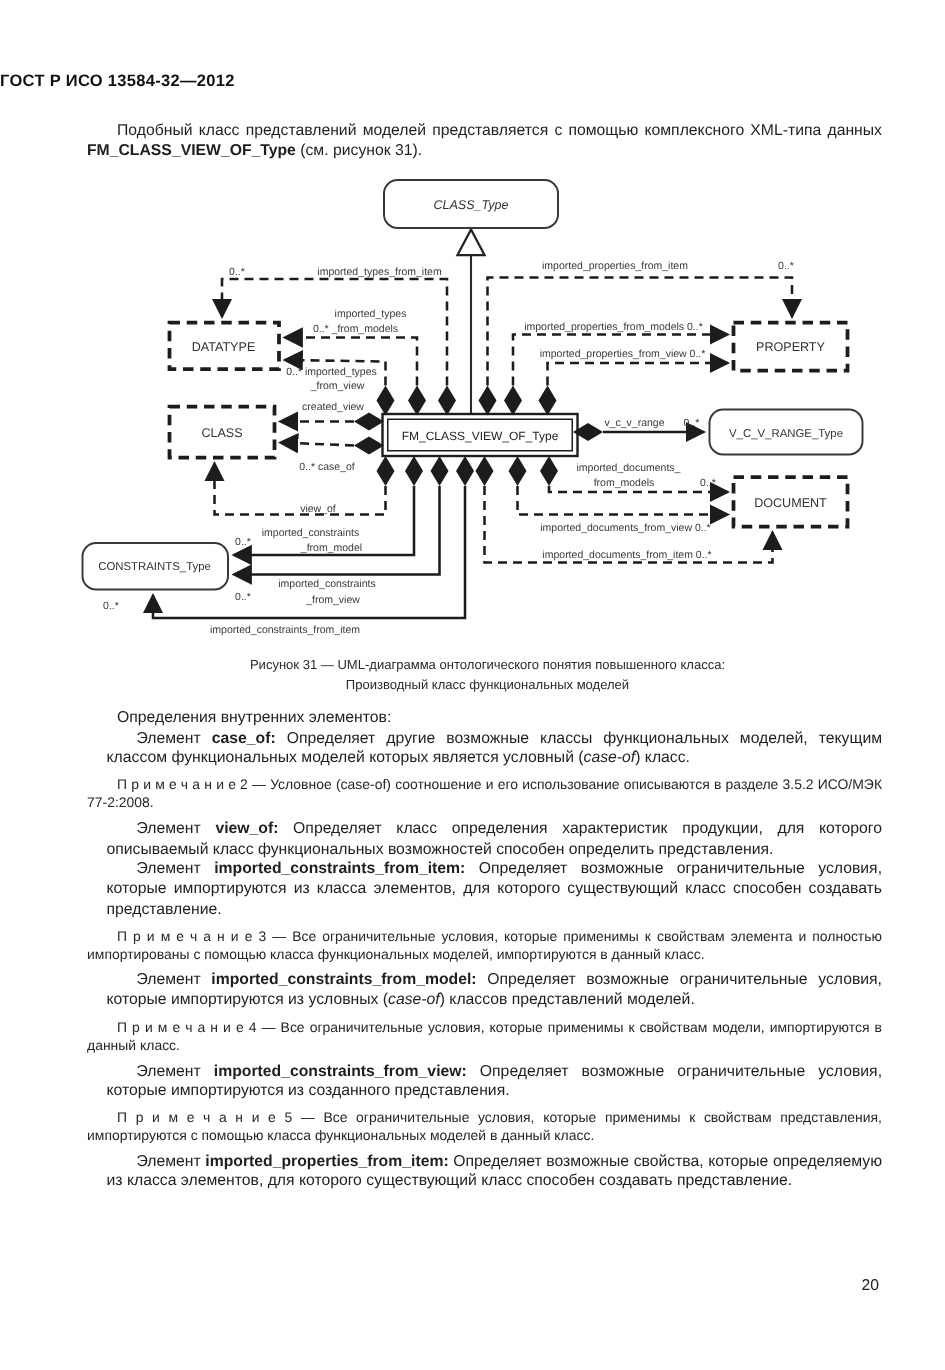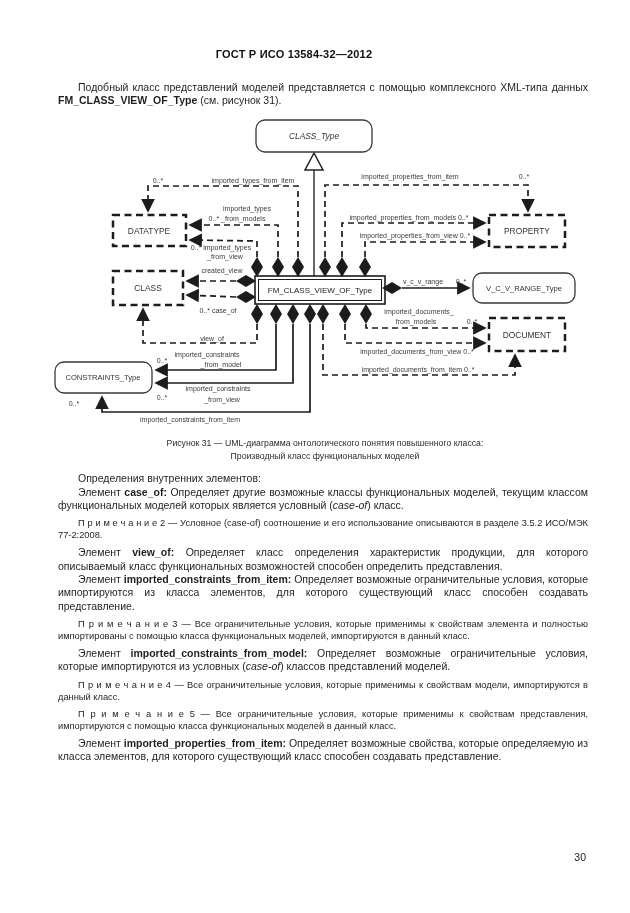--- a/index.html
+++ b/index.html
@@ -3,21 +3,21 @@
 <meta charset="utf-8">
 <style>
   * { margin:0; padding:0; box-sizing:border-box; }
   html,body { background:#ffffff; }
   body {
     width:630px; height:913px; position:relative;
     font-family:"Liberation Sans", sans-serif;
     color:#1f1f1f; overflow:hidden;
   }
   .doc-header {
-    margin:48px 42px 0 0; text-align:center;
+    margin:48px 42px 0 0; text-align:left;
     font-weight:bold; font-size:11px; letter-spacing:.2px; color:#111;
   }
   .intro {
     margin:21px 42px 0 58px; font-size:10.5px; line-height:13.3px;
     text-align:justify; text-indent:20px;
   }
   .intro b { font-weight:bold; }
   svg.diagram { display:block; margin-top:5px; }
   svg text {
     font-family:"Liberation Sans", sans-serif;
@@ -29,21 +29,21 @@
   .box-solid { fill:#fff; stroke:#383838; stroke-width:1.3; }
   .box-dashed { fill:#fff; stroke:#1c1c1c; stroke-width:2.5; stroke-dasharray:7 4.5; }
   .fm-inner { fill:none; stroke:#1c1c1c; stroke-width:1; }
   .ln-dash { fill:none; stroke:#1c1c1c; stroke-width:1.7; stroke-dasharray:6 4; }
   .ln-solid { fill:none; stroke:#1c1c1c; stroke-width:1.7; }
   .ln-thin  { fill:none; stroke:#2a2a2a; stroke-width:1.4; }
   .dia { fill:#1c1c1c; }
   .caption { text-align:center; font-size:8.7px; line-height:13px; color:#2b2b2b; margin-top:2px;padding-left:20px; }
   .defs { margin:9px 42px 0 58px; font-size:10.5px; line-height:13.3px; }
   .defs .heading { padding-left:20px; margin-bottom:1px; }
-  .defs p.para { text-align:justify; text-indent:20px; }
+  .defs p.para { text-align:justify; text-indent:20px;margin-left:13px; }
   .defs p.note { font-size:9.3px; line-height:12px; margin:5px 0; text-align:justify; text-indent:20px; color:#262626; }
   .defs b { font-weight:bold; }
   .defs i, .intro i { font-style:italic; }
   .pagenum { position:absolute; right:44px; bottom:50px; font-size:10.5px; color:#222; }
 </style>
 </head>
 <body>
 
 <div class="doc-header">ГОСТ Р ИСО 13584-32—2012</div>
 
@@ -159,18 +159,19 @@
 <div class="defs">
   <div class="heading">Определения внутренних элементов:</div>
   <div>
       <p class="para"><span>Элемент </span><b>case_of:</b><span> Определяет другие возможные классы функциональных моделей, текущим классом функциональных моделей которых является условный (</span><i>case-of</i><span>) класс.</span></p>
       <p class="note"><span>П р и м е ч а н и е  2 — Условное (case-of) соотношение и его использование описываются в разделе 3.5.2 ИСО/МЭК 77-2:2008.</span></p>
       <p class="para"><span>Элемент </span><b>view_of:</b><span> Определяет класс определения характеристик продукции, для которого описываемый класс функциональных возможностей способен определить представления.</span></p>
       <p class="para"><span>Элемент </span><b>imported_constraints_from_item:</b><span> Определяет возможные ограничительные условия, которые импортируются из класса элементов, для которого существующий класс способен создавать представление.</span></p>
       <p class="note"><span>П р и м е ч а н и е  3 — Все ограничительные условия, которые применимы к свойствам элемента и полностью импортированы с помощью класса функциональных моделей, импортируются в данный класс.</span></p>
       <p class="para"><span>Элемент </span><b>imported_constraints_from_model:</b><span> Определяет возможные ограничительные условия, которые импортируются из условных (</span><i>case-of</i><span>) классов представлений моделей.</span></p>
       <p class="note"><span>П р и м е ч а н и е  4 — Все ограничительные условия, которые применимы к свойствам модели, импортируются в данный класс.</span></p>
+      <p class="para"><span>Элемент </span><b>imported_constraints_from_view:</b><span> Определяет возможные ограничительные условия, которые импортируются из созданного представления.</span></p>
       <p class="note"><span>П р и м е ч а н и е  5 — Все ограничительные условия, которые применимы к свойствам представления, импортируются с помощью класса функциональных моделей в данный класс.</span></p>
       <p class="para"><span>Элемент </span><b>imported_properties_from_item:</b><span> Определяет возможные свойства, которые определяемую из класса элементов, для которого существующий класс способен создавать представление.</span></p>
     </div>
 </div>
 
-<div class="pagenum">30</div>
+<div class="pagenum">20</div>
 
 </body></html>

